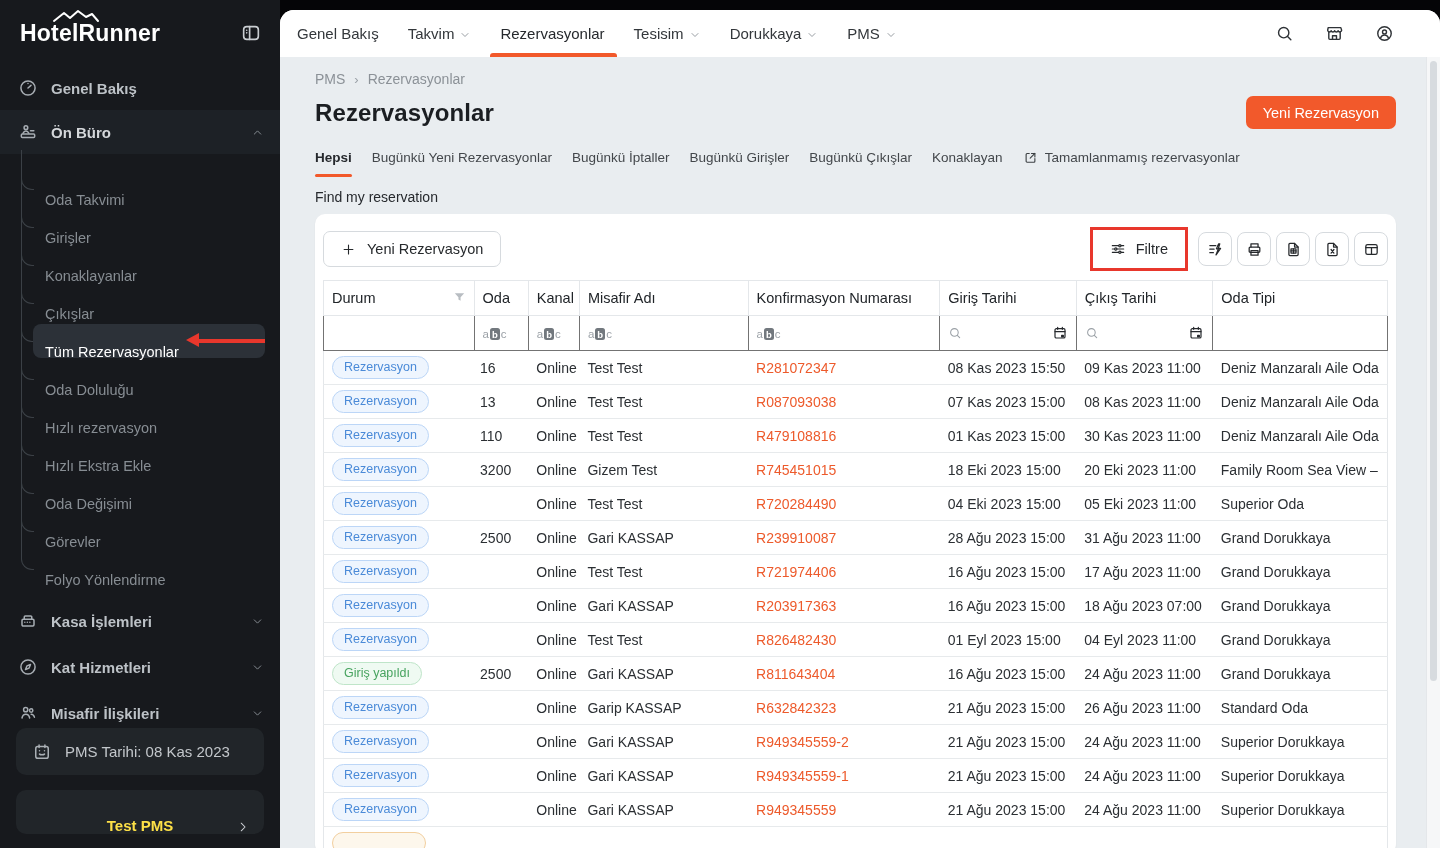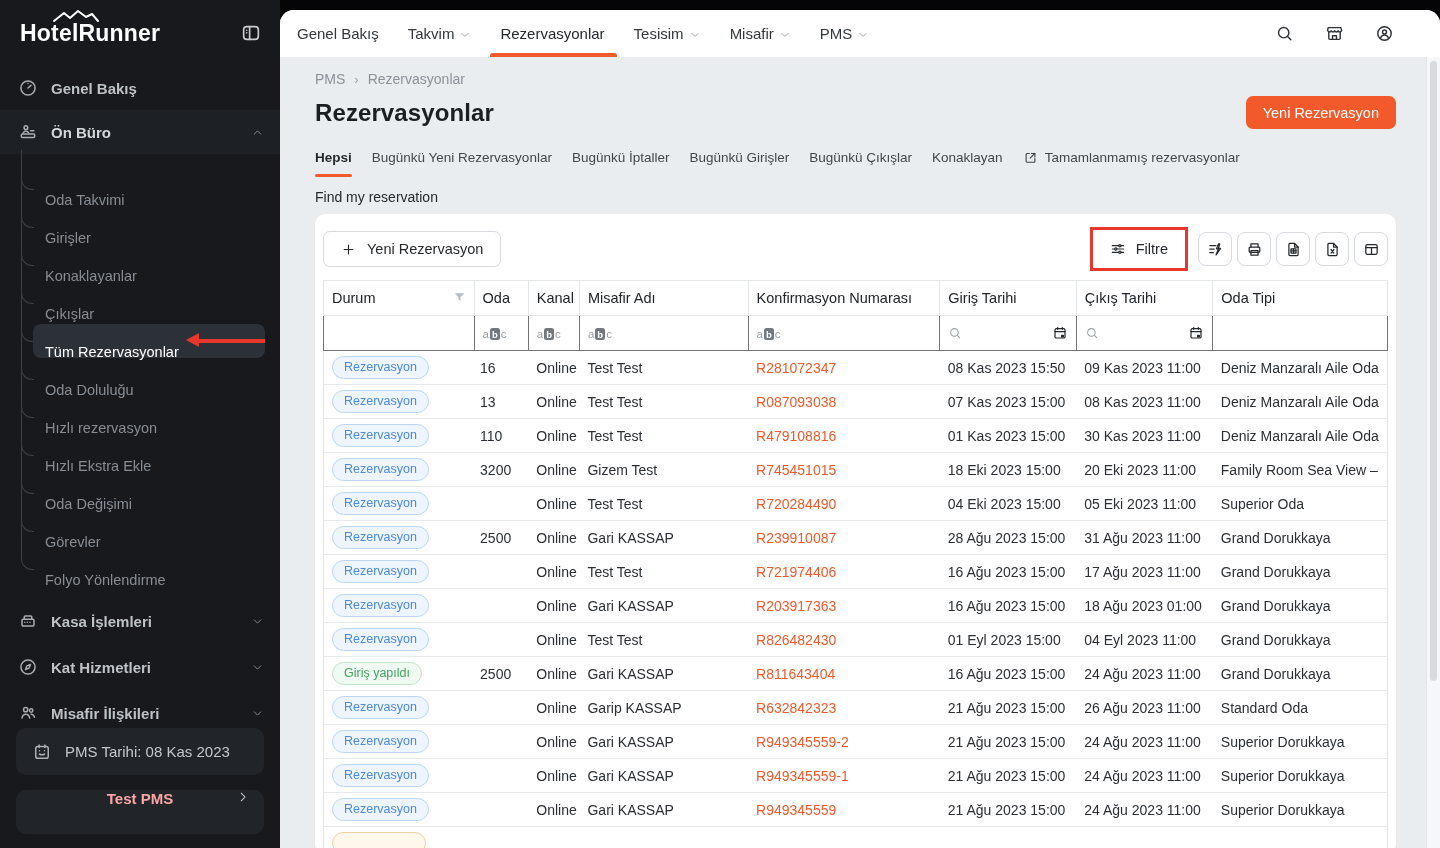--- a/index.html
+++ b/index.html
@@ -19,21 +19,21 @@
   .submenu::before { content:""; position:absolute; left:21px; top:-4px; bottom:36px; border-left:1.5px solid #3b4046; }
   .submenu li { position:relative; height:38px; display:flex; align-items:flex-end; padding-left:45px; color:#878d93; font-size:14.5px; cursor:pointer; }
   .submenu li::before { content:""; position:absolute; left:21px; top:calc(50% - 21px); width:12px; height:21px; border-left:1.5px solid #3b4046; border-bottom:1.5px solid #3b4046; border-bottom-left-radius:11px; }
   .submenu li .hl { position:absolute; left:33px; right:15px; top:2px; bottom:2px; background:#2c3138; border-radius:8px; z-index:0; }
   .submenu li .lbl { position:relative; z-index:1; }
   .submenu li.active .lbl { color:#ffffff; font-weight:500; }
   .side-sections { margin-top:10px; }
   .side-sections .nav-item { height:46px; }
   .pms-card { margin:-8px 16px 0 16px; height:47px; background:#212529; border-radius:10px; display:flex; align-items:center; gap:13px; padding:0 16px; color:#c3c7cb; font-size:15px; cursor:pointer; }
   .pms-card .ic { width:20px; height:20px; color:#aab0b5; }
-  .testpms { margin:15px 16px 0 16px; height:44px; background:#212529; border-radius:10px; display:flex; align-items:flex-start; justify-content:center; position:relative; color:#fca5a5; font-size:15px; font-weight:700; cursor:pointer; }
+  .testpms { margin:15px 16px 0 16px; height:44px; background:#212529; border-radius:10px; display:flex; align-items:flex-end; justify-content:center; position:relative; color:#fde047; font-size:15px; font-weight:700; cursor:pointer; }
   .testpms .chev { position:absolute; right:14px; width:14px; height:14px; color:#cdd1d5; }
 
   
   .ann-arrow { position:absolute; left:186px; top:333px; width:79px; height:15px; z-index:5; pointer-events:none; }
   .ann-arrow .head { position:absolute; left:0; top:0; width:0; height:0; border-top:7.5px solid transparent; border-bottom:7.5px solid transparent; border-right:13px solid #e8372c; }
   .ann-arrow .line { position:absolute; left:11px; right:0; top:5.5px; height:4px; background:#e8372c; }
 
   
   .main { position:fixed; left:280px; top:0; right:0; bottom:0; background:#050507; }
   .surface { position:absolute; left:0; right:0; top:10px; bottom:0; background:#fff; border-radius:14px 14px 0 0; overflow:hidden; }
@@ -272,21 +272,21 @@
           </div>
           <div class="nav-link">
             <span>Tesisim</span>
             <span class="chev">
               <svg viewBox="0 0 24 24" fill="none" stroke="currentColor" stroke-width="1.8" stroke-linecap="round" stroke-linejoin="round" style="width:100%;height:100%;display:block">
                 <path d="M6 9l6 6 6-6"></path>
               </svg>
             </span>
           </div>
           <div class="nav-link">
-            <span>Misafir</span>
+            <span>Dorukkaya</span>
             <span class="chev">
               <svg viewBox="0 0 24 24" fill="none" stroke="currentColor" stroke-width="1.8" stroke-linecap="round" stroke-linejoin="round" style="width:100%;height:100%;display:block">
                 <path d="M6 9l6 6 6-6"></path>
               </svg>
             </span>
           </div>
           <div class="nav-link">
             <span>PMS</span>
             <span class="chev">
               <svg viewBox="0 0 24 24" fill="none" stroke="currentColor" stroke-width="1.8" stroke-linecap="round" stroke-linejoin="round" style="width:100%;height:100%;display:block">
@@ -579,21 +579,21 @@
                 <td class="data">17 Ağu 2023 11:00</td>
                 <td class="data last">Grand Dorukkaya</td>
               </tr>
               <tr>
                 <td class="data first"><span class="badge blue">Rezervasyon</span></td>
                 <td class="data oda"></td>
                 <td class="data">Online</td>
                 <td class="data">Gari KASSAP</td>
                 <td class="data conf">R203917363</td>
                 <td class="data">16 Ağu 2023 15:00</td>
-                <td class="data">18 Ağu 2023 01:00</td>
+                <td class="data">18 Ağu 2023 07:00</td>
                 <td class="data last">Grand Dorukkaya</td>
               </tr>
               <tr>
                 <td class="data first"><span class="badge blue">Rezervasyon</span></td>
                 <td class="data oda"></td>
                 <td class="data">Online</td>
                 <td class="data">Test Test</td>
                 <td class="data conf">R826482430</td>
                 <td class="data">01 Eyl 2023 15:00</td>
                 <td class="data">04 Eyl 2023 11:00</td>

